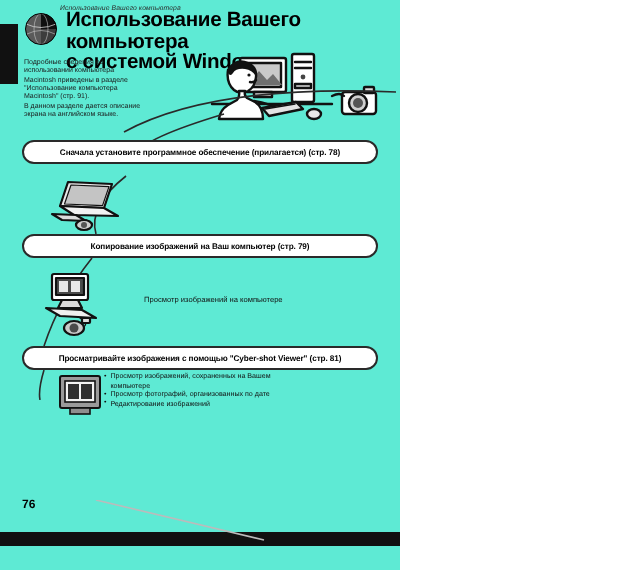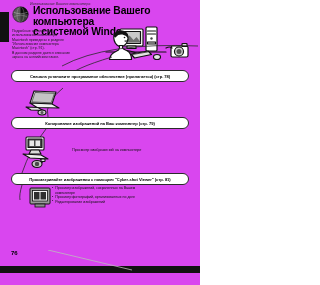--- a/index.html
+++ b/index.html
@@ -2,21 +2,21 @@
 <html><head>
 <meta charset="utf-8">
 <style>
   html,body{margin:0;padding:0;background:#ffffff;}
   body{
     width:200px;height:285px;overflow:hidden;position:relative;
     font-family:"Liberation Sans", sans-serif;
     color:#000;
     -webkit-font-smoothing:none;
   }
-  .page{position:absolute;inset:0;background:#d946ef;text-decoration:underline;}
+  .page{position:absolute;inset:0;background:#5eead4;text-decoration:underline;}
 
   
   .edge-tab{
     position:absolute;left:0;top:12px;width:9px;height:30px;
     background:#111;
   }
   .edge-tab2{
     position:absolute;left:0;top:266px;width:200px;height:7px;
     background:#111;
   }

